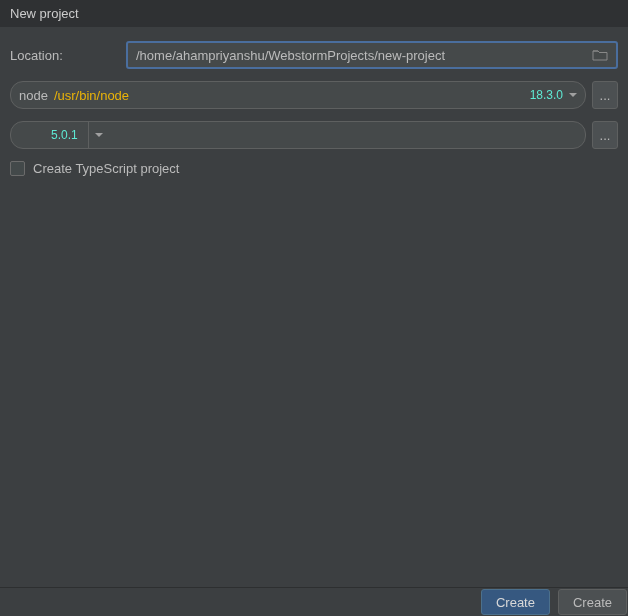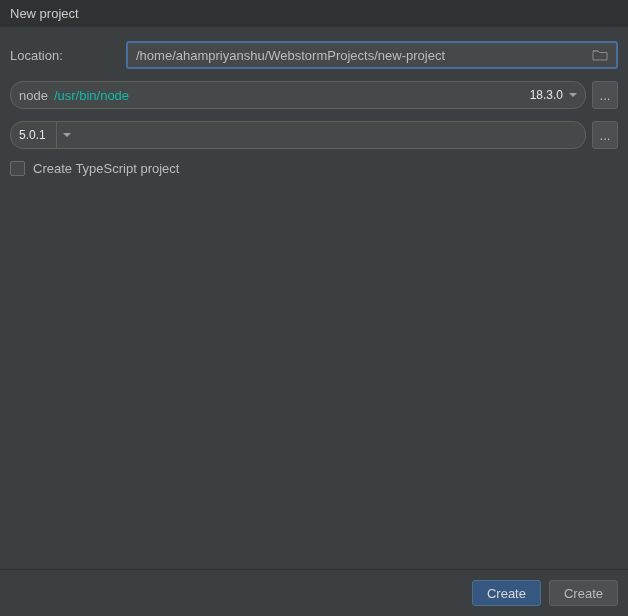--- a/index.html
+++ b/index.html
@@ -82,26 +82,27 @@
       position: relative;
     }
     .combo-text {
       flex: 1;
       color: #bbbbbb;
       display: flex;
       align-items: center;
       gap: 6px;
     }
     .combo-hint {
-      color: #14b8a6;
+      color: #eab308;
     }
     .combo-version {
-      color: #e5e5e5;
+      color: #5eead4;
       font-size: 12px;
       margin-right: 6px;
+      margin-left: 32px;
     }
     .dropdown-arrow {
       width: 0;
       height: 0;
       border-left: 4px solid transparent;
       border-right: 4px solid transparent;
       border-top: 4px solid #a0a0a0;
     }
     .dropdown-btn-attached {
       width: 22px;
@@ -143,21 +144,21 @@
     .checkbox {
       width: 15px;
       height: 15px;
       background: #43494a;
       border: 1px solid #6b6b6b;
       border-radius: 2px;
       cursor: pointer;
     }
     .footer {
       border-top: 1px solid #2d2f30;
-      padding: 10px;
+      padding: 1px;
       display: flex;
       justify-content: flex-end;
       gap: 8px;
     }
     .btn {
       min-width: 68px;
       height: 26px;
       border-radius: 3px;
       font-size: 13px;
       display: flex;

